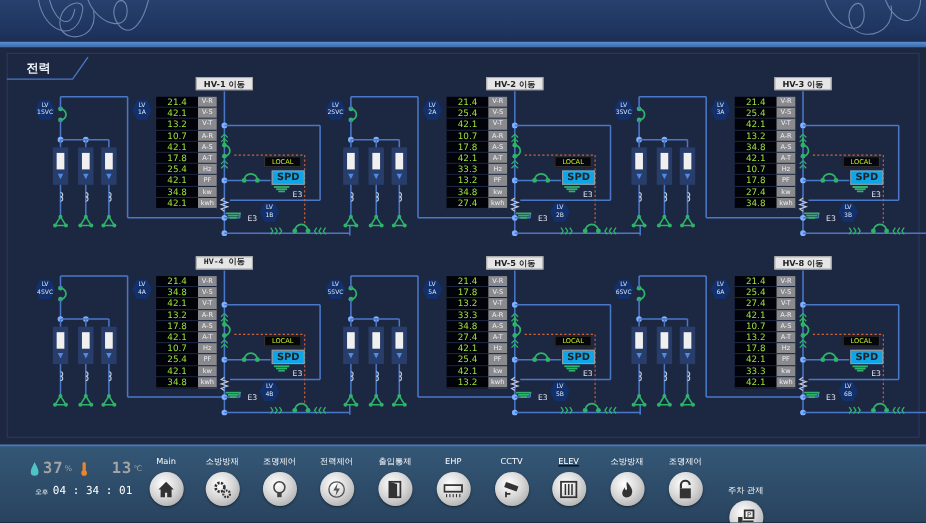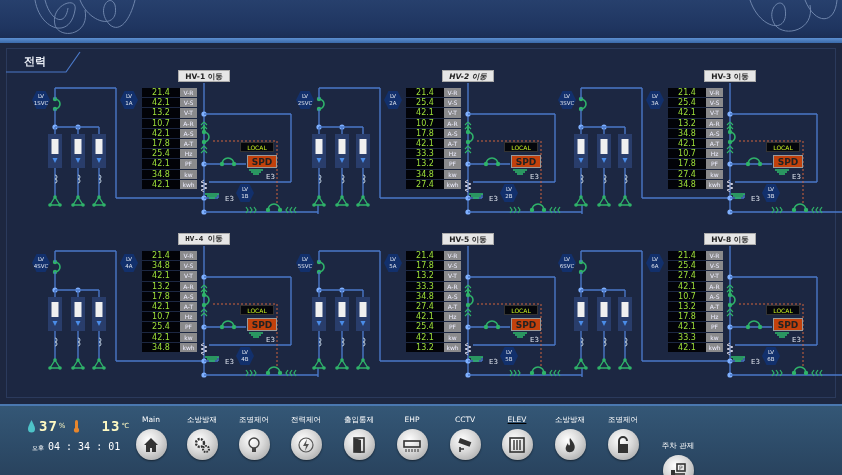--- a/index.html
+++ b/index.html
@@ -14,27 +14,27 @@
     background: #1c2742; border: 1px solid #2b3a5c; }
   .panel-title { position: absolute; left: 24px; top: 54px; color: #e8ecf4; font-size: 11px; font-weight: bold; }
   .panel-tab-svg { position: absolute; left: 6px; top: 48px; }
   .diagram { position: absolute; left: 0; top: 0; }
   .meter { position: absolute; width: 55px; }
   .meter-row { display: flex; height: 10.2px; margin-bottom: 0; }
   .meter-val { width: 38px; background: #020308; color: #9ee03a; font-size: 8px; line-height: 10px; text-align: center; border-bottom: 1px solid #1c2742; font-family: "DejaVu Sans", sans-serif; }
   .meter-lbl { width: 17px; background: #8a8a8c; color: #eef; font-size: 6px; line-height: 10px; text-align: center; border-bottom: 1px solid #1c2742; }
   .hv-label { position: absolute; width: 52px; height: 12px; background: #e6e6e6; border: 1px solid #aaa; color: #222; font-size: 7.5px; font-weight: bold; text-align: center; line-height: 11px; }
   .local { position: absolute; width: 34px; height: 10px; background: #05070c; color: #c8f020; font-size: 6px; text-align: center; line-height: 10px; border: 1px solid #333; }
-  .spd { position: absolute; width: 30px; height: 13px; background: #c2410c; border: 1px solid #999; color: #222; font-size: 9px; font-weight: bold; text-align: center; line-height: 12px; }
+  .spd { position: absolute; width: 30px; height: 13px; background: #0ea5e9; border: 1px solid #999; color: #222; font-size: 9px; font-weight: bold; text-align: center; line-height: 12px; }
   .e3 { position: absolute; color: #dfe4ee; font-size: 7px; }
   .lv { position: absolute; width: 18px; height: 18px; color: #dfe4ee; font-size: 5.5px; text-align: center; line-height: 7px; padding-top: 2px;
     background: #12306c; clip-path: polygon(25% 0, 75% 0, 100% 50%, 75% 100%, 25% 100%, 0 50%); }
   .footer { position: absolute; left: 0; top: 404px; width: 842px; height: 71px;
     background: linear-gradient(180deg, #345776 0%, #2d4b68 60%, #29435e 100%); border-top: 2px solid #4a78b0; }
-  .env { position: absolute; left: 27px; top: 418px; display: flex; align-items: center; color: #fef9c3; }
+  .env { position: absolute; left: 27px; top: 418px; display: flex; align-items: center; color: #a3a3a3; }
   .env .big { font-size: 14px; font-weight: bold; letter-spacing: 1px; font-family: "DejaVu Sans Mono", monospace; }
   .env .unit { font-size: 7px; margin-right: 6px; margin-left: 1px; }
   .clock { position: absolute; left: 32px; top: 441px; color: #fff; font-size: 10px; font-family: "DejaVu Sans Mono", monospace; }
   .clock .ampm { font-size: 6px; margin-right: 4px; }
   .nav-item { position: absolute; top: 414px; width: 52px; text-align: center; }
   .nav-label { color: #fff; font-size: 7.5px; height: 12px; line-height: 12px; white-space: nowrap; }
   .nav-btn { margin: 3px auto 0; width: 31px; height: 31px; border-radius: 50%;
     background: radial-gradient(circle at 40% 35%, #ffffff 0%, #d8d8d8 45%, #9a9a9a 100%);
     box-shadow: 0 1px 2px rgba(0,0,0,.5); display: flex; align-items: center; justify-content: center; }
   .nav-btn svg { width: 18px; height: 18px; }
@@ -693,21 +693,21 @@
         </div>
         <div class="meter-row">
           <div class="meter-val">34.8</div>
           <div class="meter-lbl">kw</div>
         </div>
         <div class="meter-row">
           <div class="meter-val">27.4</div>
           <div class="meter-lbl">kwh</div>
         </div>
       </div>
-      <div class="hv-label" style="left: 442px; top: 70px; font-style: italic;">HV-2 이동</div>
+      <div class="hv-label" style="left: 442px; top: 70px;">HV-2 이동</div>
       <div class="local" style="left: 504px; top: 142px;">LOCAL</div>
       <div class="spd" style="left: 511px; top: 155px;">SPD</div>
       <div class="e3" style="left: 530px; top: 173px;">E3</div>
       <div class="e3" style="left: 489px; top: 195px;">E3</div>
       <div class="lv" style="left: 500px; top: 184px;">
         <div>LV</div>
         <div>2B</div>
       </div>
       <div class="lv" style="left: 558px; top: 91px;">
         <div>LV</div>

